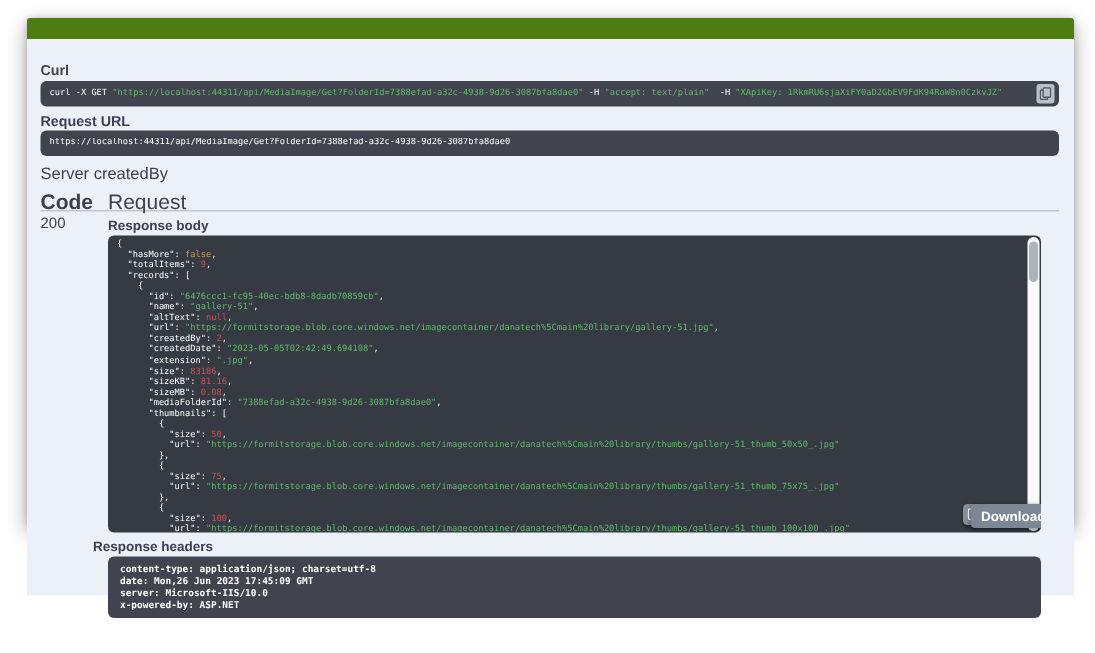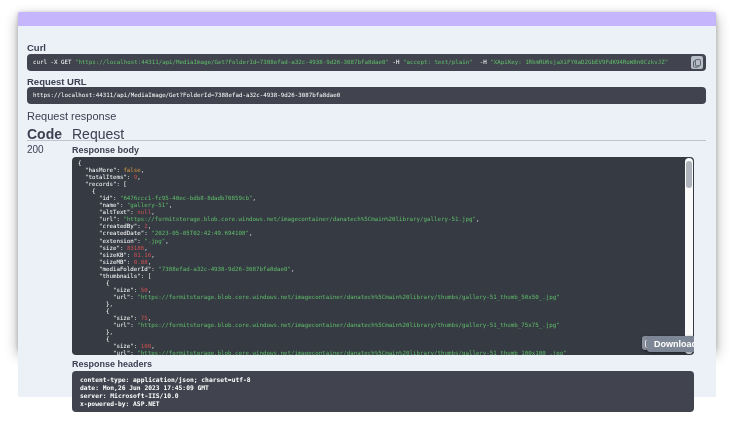--- a/index.html
+++ b/index.html
@@ -1,19 +1,19 @@
 <!DOCTYPE html>
 <html><head>
 <meta charset="utf-8">
 <style>
   * { margin:0; padding:0; box-sizing:border-box; }
   html,body { width:730px; height:435px; background:#ffffff; overflow:hidden;
     font-family:"Liberation Sans",sans-serif; color:#3b4151; }
   .card { position:absolute; left:18px; top:12px; width:698px; height:338px;
-    background:#c4b5fd; border-radius:2px; box-shadow:0 5px 14px rgba(0,0,0,.33), 0 1px 4px rgba(0,0,0,.2); }
+    background:#4d7c0f; border-radius:2px; box-shadow:0 5px 14px rgba(0,0,0,.33), 0 1px 4px rgba(0,0,0,.2); }
   .opblock-body { position:absolute; left:0; top:14px; width:100%; height:371px; background:#ecf1f8; }
 
   .section-label { position:absolute; font-size:9.5px; font-weight:bold; color:#3b4151; }
   .sub-label { position:absolute; font-size:9px; font-weight:600; color:#3b4151; }
 
   .dark-bar { position:absolute; left:9px; width:679px; height:17px; background:#41444e;
     border-radius:4px; overflow:hidden; }
   .code-font { font-family:"DejaVu Sans Mono","Liberation Mono",monospace; }
   .bar-text { position:absolute; left:6px; top:4.5px; right:20px; font-size:5.8px;
     white-space:nowrap; overflow:hidden; color:#ffffff; }
@@ -72,21 +72,21 @@
           </svg>
         </span>
       </div>
     </div>
 
     <div class="section-label" style="left:9px; top:50px;">Request URL</div>
     <div class="dark-bar" style="top:61px;">
       <div class="bar-text code-font">https://localhost:44311/api/MediaImage/Get?FolderId=7388efad-a32c-4938-9d26-3087bfa8dae0</div>
     </div>
 
-    <div class="heading" style="left:9px; top:84px;">Request response</div>
+    <div class="heading" style="left:9px; top:84px;">Server createdBy</div>
 
     <div class="col-head" style="left:9px; top:100px; font-weight:bold;">Code</div>
     <div class="col-head" style="left:54px; top:100px;">Request</div>
     <div class="divider" style="top:114px;"></div>
 
     <div class="status-code" style="top:118px;">200</div>
 
     <div class="sub-label" style="left:54px; top:119px;">Response body</div>
 
     <div class="json-block">
@@ -98,20 +98,20 @@
         <span>
           <svg width="9" height="10" viewBox="0 0 9 10">
             <rect x="0.6" y="2.3" width="5.6" height="7" rx="0.9" fill="none" stroke="#ffffff" stroke-width="1"></rect>
             <rect x="2.8" y="0.7" width="5.6" height="7" rx="0.9" fill="#878f9c" stroke="#ffffff" stroke-width="1"></rect>
           </svg>
         </span>
       </div>
       <button class="download-btn">Download</button>
     </div>
 
-    <div class="sub-label" style="left:54px; top:333px;">Response headers</div>
+    <div class="sub-label" style="left:44px; top:333px;">Response headers</div>
 
     <div class="headers-block">
       <div class="headers-pre code-font"><div class="code-line"><span class="tok-h">content-type: application/json; charset=utf-8</span></div><div class="code-line"><span class="tok-h">date: Mon,26 Jun 2023 17:45:09 GMT</span></div><div class="code-line"><span class="tok-h">server: Microsoft-IIS/10.0</span></div><div class="code-line"><span class="tok-h">x-powered-by: ASP.NET</span></div></div>
     </div>
 
   </div>
 </div>
 
 </body></html>

